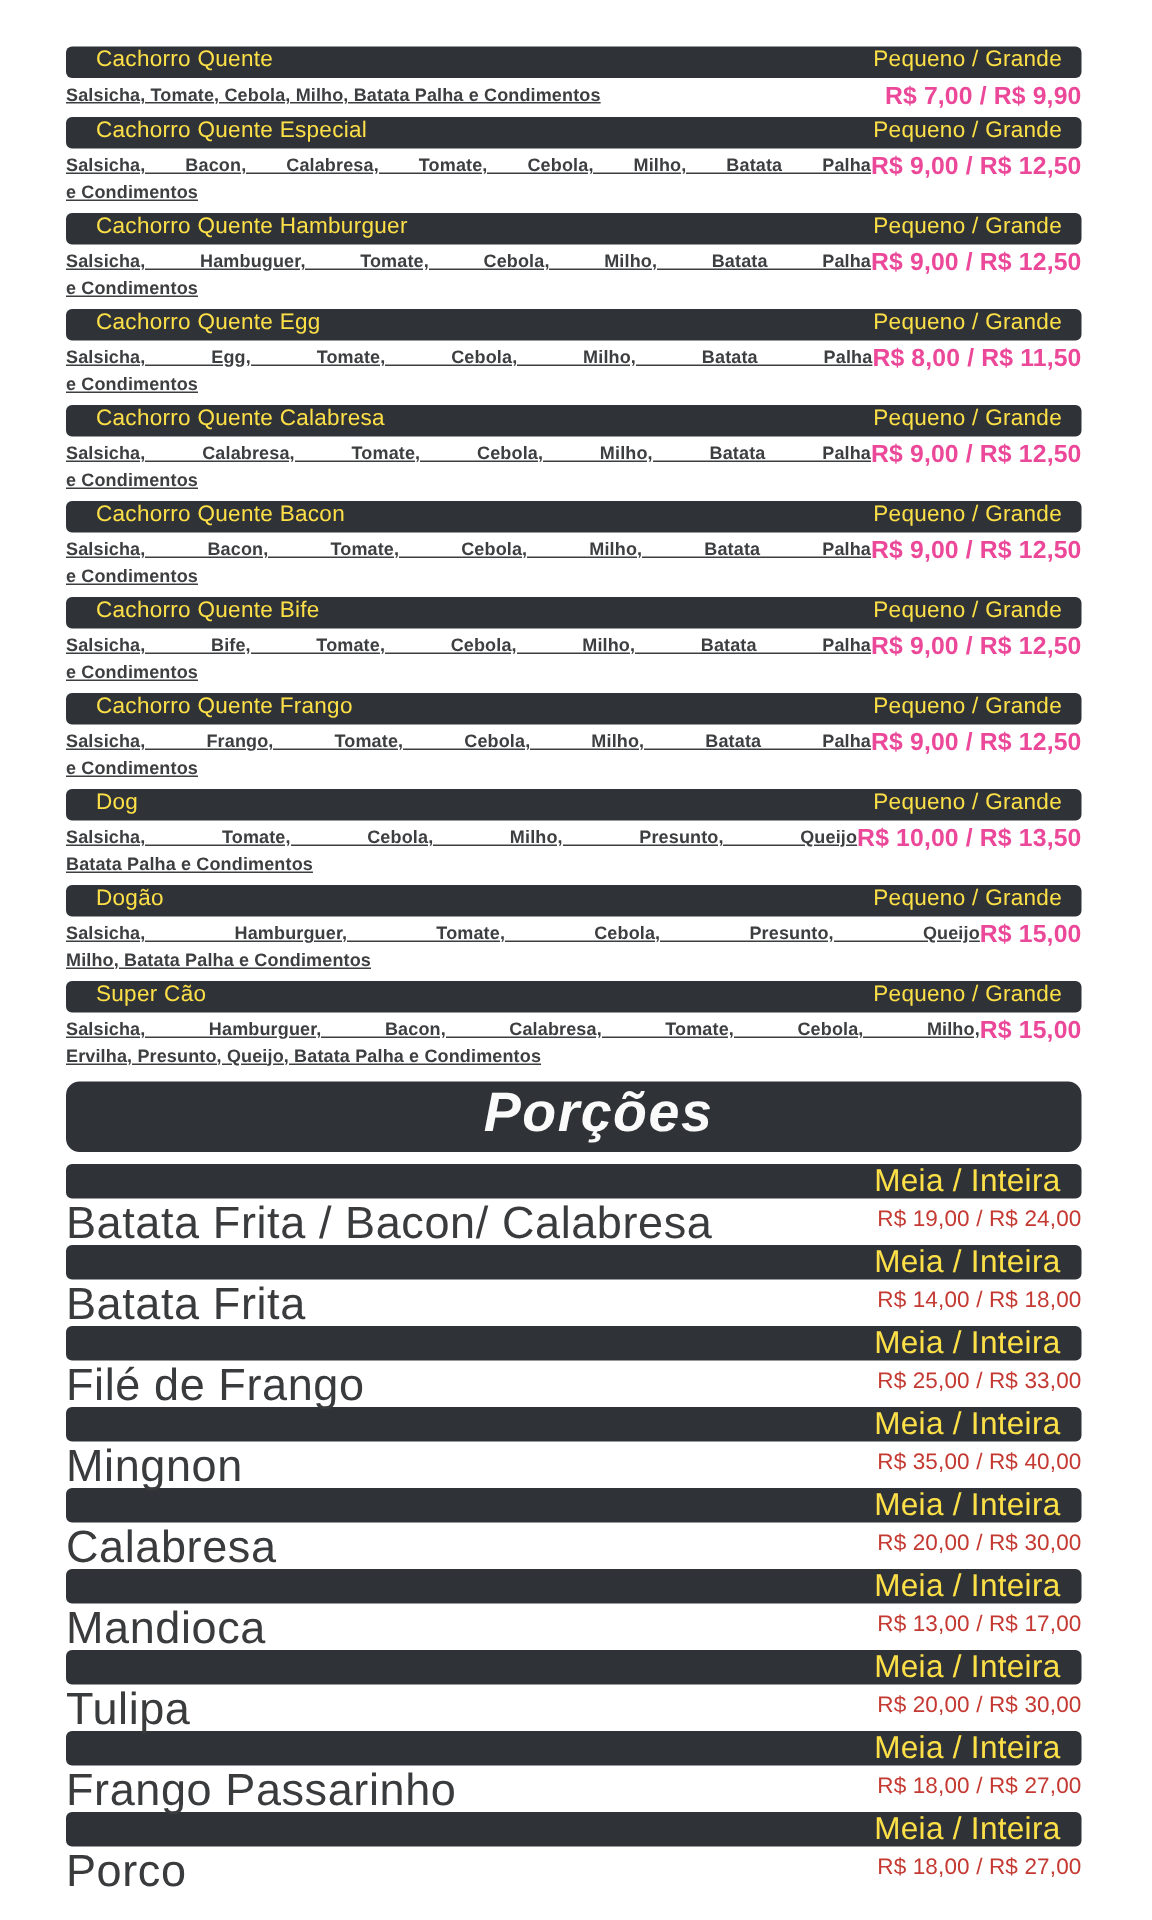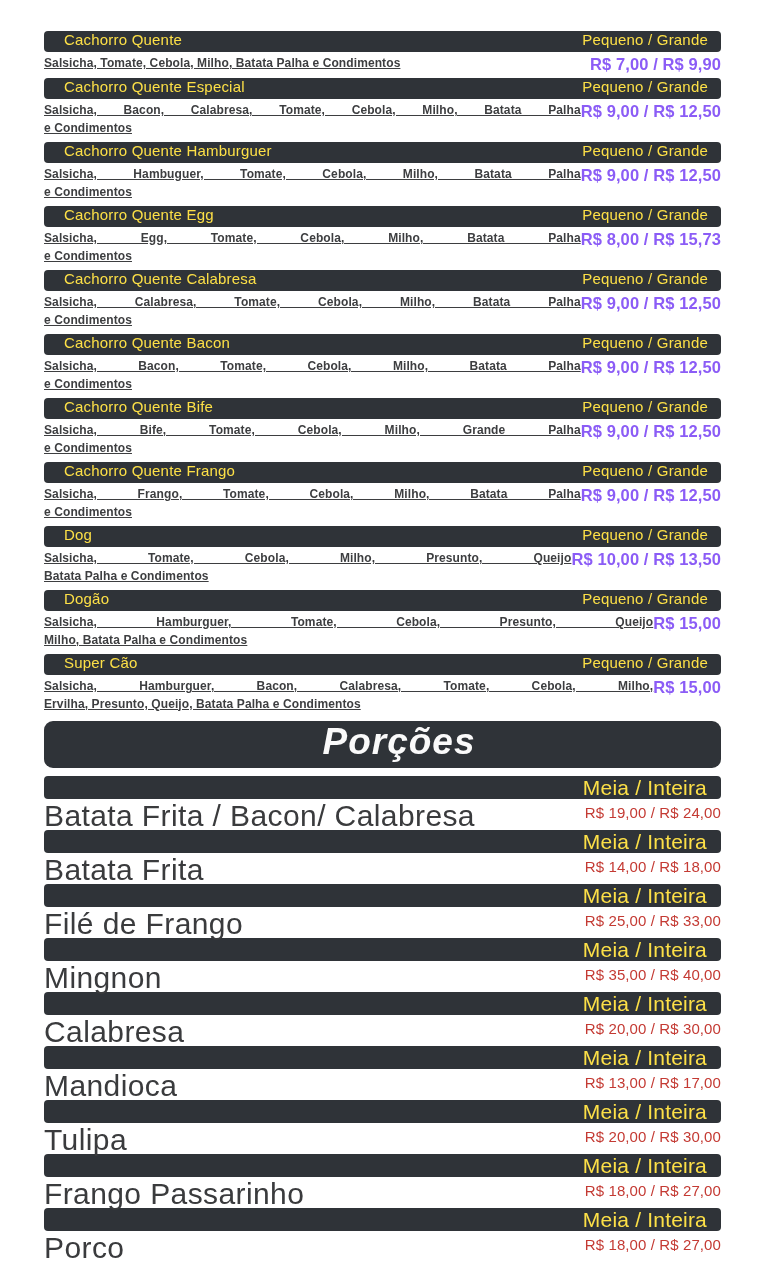--- a/index.html
+++ b/index.html
@@ -31,21 +31,21 @@
     font-size:12px;
     font-weight:600;
     line-height:17.5px;
     letter-spacing:0.1px;
     text-decoration:underline;
   }
   .dline { text-align:justify; text-align-last:justify; }
   .dline.dlast { text-align-last:left; }
   .hd-price {
     flex-shrink:0;
-    color:#8b5cf6;
+    color:#ec4899;
     font-size:16.5px;
     font-weight:600;
     line-height:18px;
     text-align:left;
     letter-spacing:0.1px;
   }
 
   
   .porcoes-title {
     background:#2f3338;
@@ -135,21 +135,21 @@
       <div class="hd-item">
         <div class="bar">
           <span>Cachorro Quente Egg</span>
           <span>Pequeno / Grande</span>
         </div>
         <div class="hd-row">
           <div class="hd-desc">
             <div class="dline">Salsicha, Egg, Tomate, Cebola, Milho, Batata Palha</div>
             <div class="dline dlast">e Condimentos</div>
           </div>
-          <div class="hd-price">R$ 8,00 / R$ 15,73</div>
+          <div class="hd-price">R$ 8,00 / R$ 11,50</div>
         </div>
       </div>
 
       <div class="hd-item">
         <div class="bar">
           <span>Cachorro Quente Calabresa</span>
           <span>Pequeno / Grande</span>
         </div>
         <div class="hd-row">
           <div class="hd-desc">
@@ -174,21 +174,21 @@
         </div>
       </div>
 
       <div class="hd-item">
         <div class="bar">
           <span>Cachorro Quente Bife</span>
           <span>Pequeno / Grande</span>
         </div>
         <div class="hd-row">
           <div class="hd-desc">
-            <div class="dline">Salsicha, Bife, Tomate, Cebola, Milho, Grande Palha</div>
+            <div class="dline">Salsicha, Bife, Tomate, Cebola, Milho, Batata Palha</div>
             <div class="dline dlast">e Condimentos</div>
           </div>
           <div class="hd-price">R$ 9,00 / R$ 12,50</div>
         </div>
       </div>
 
       <div class="hd-item">
         <div class="bar">
           <span>Cachorro Quente Frango</span>
           <span>Pequeno / Grande</span>

